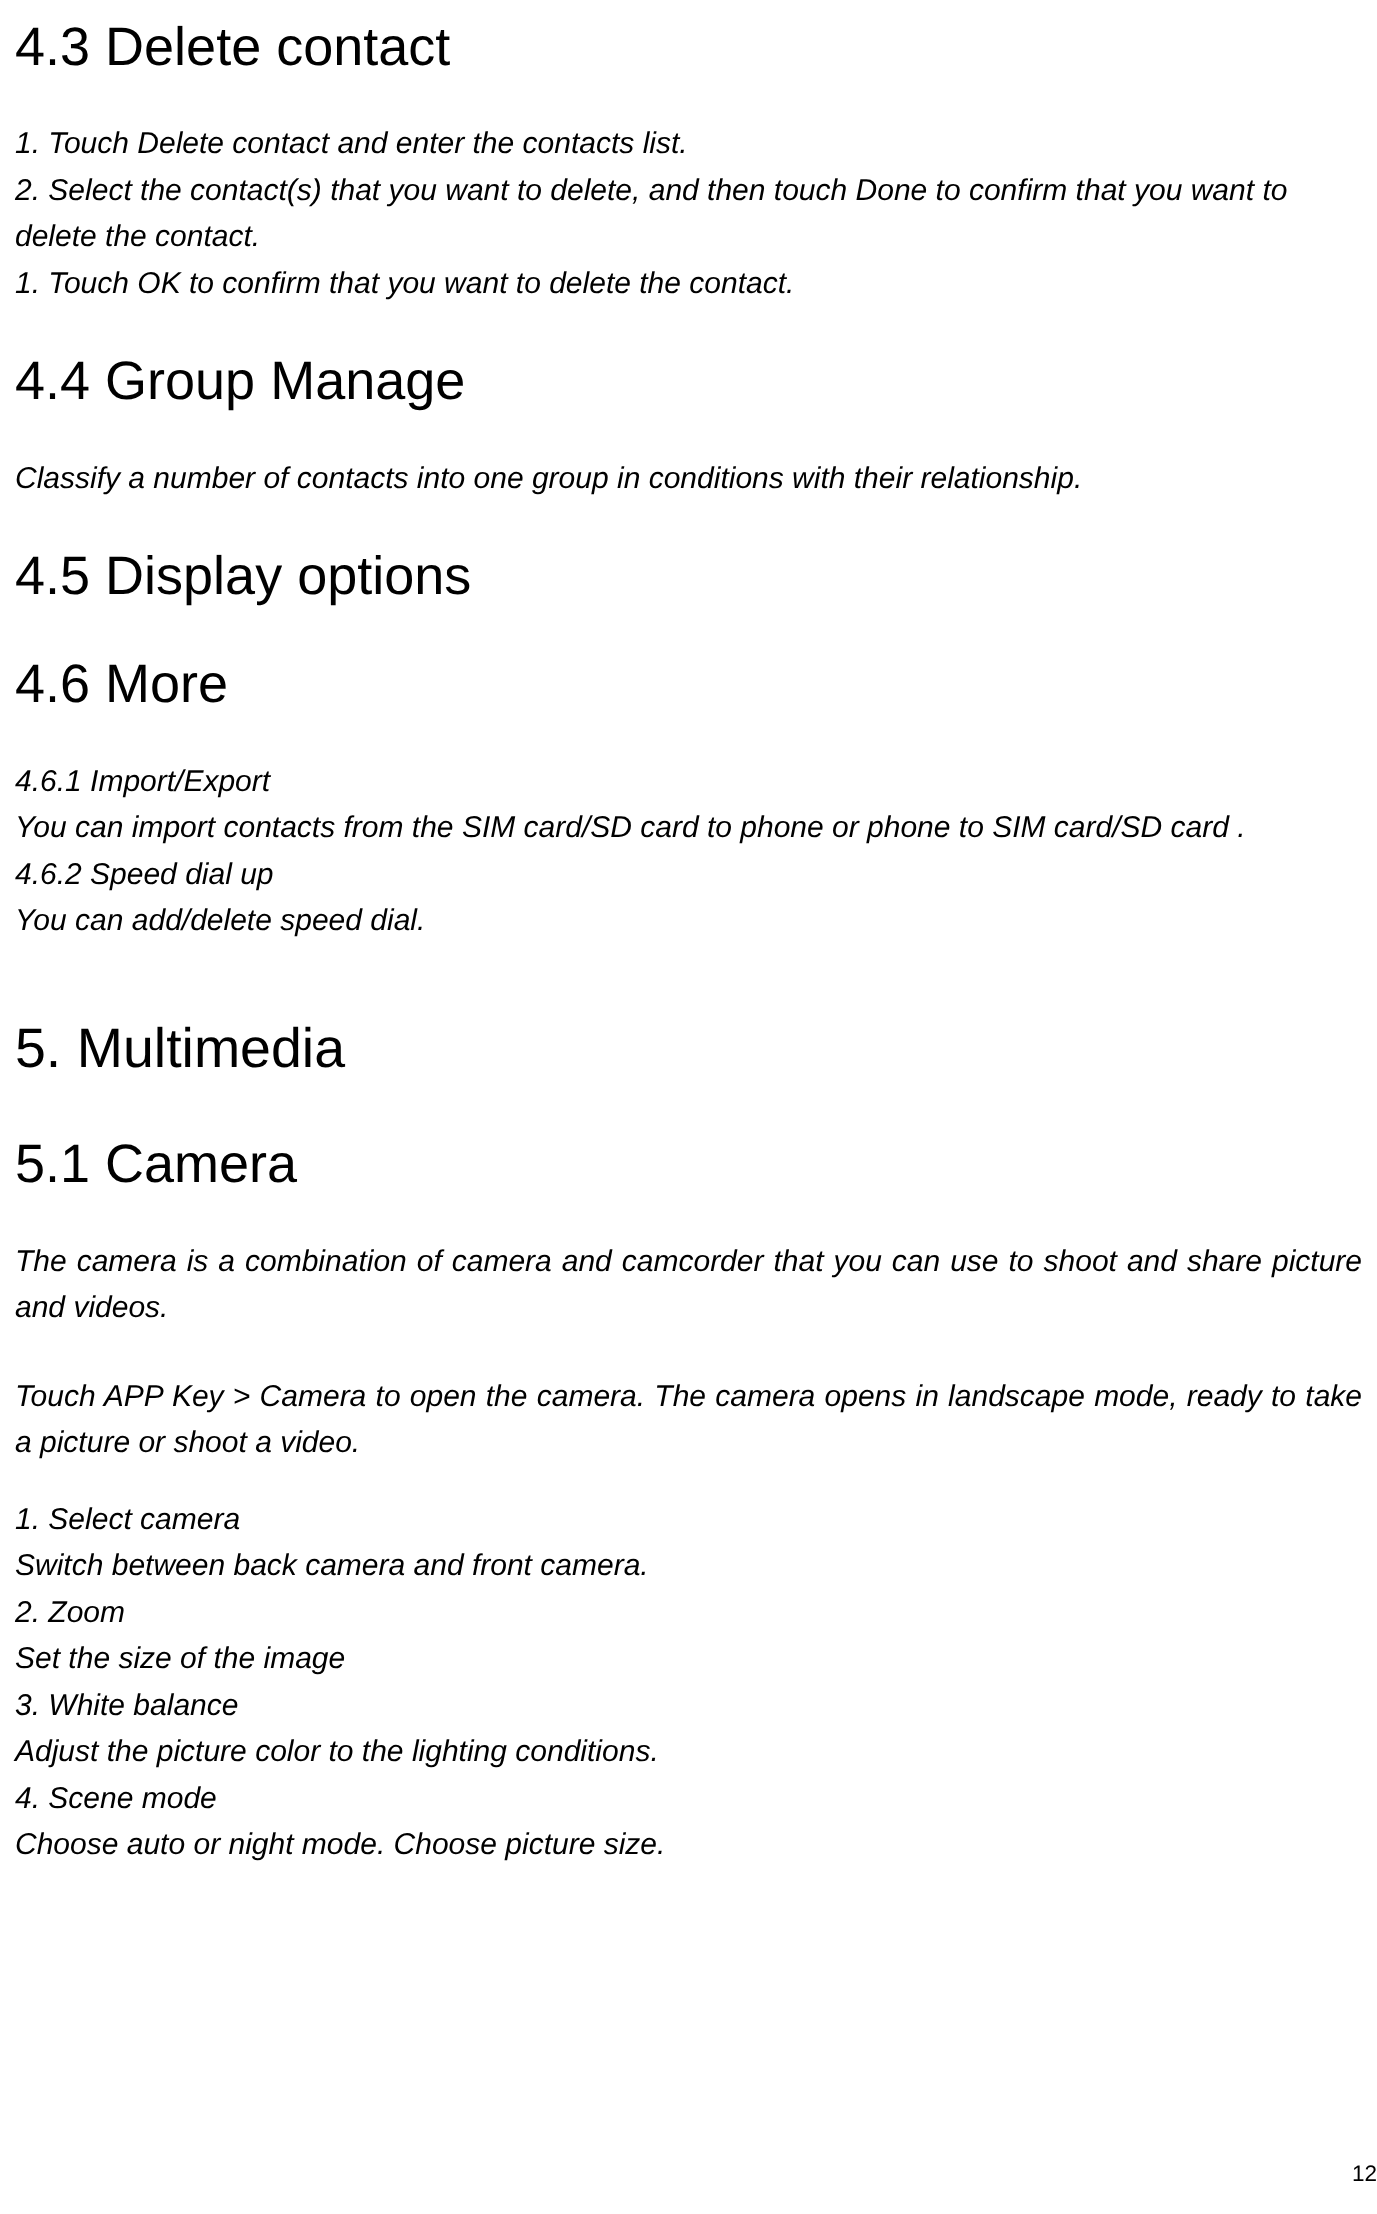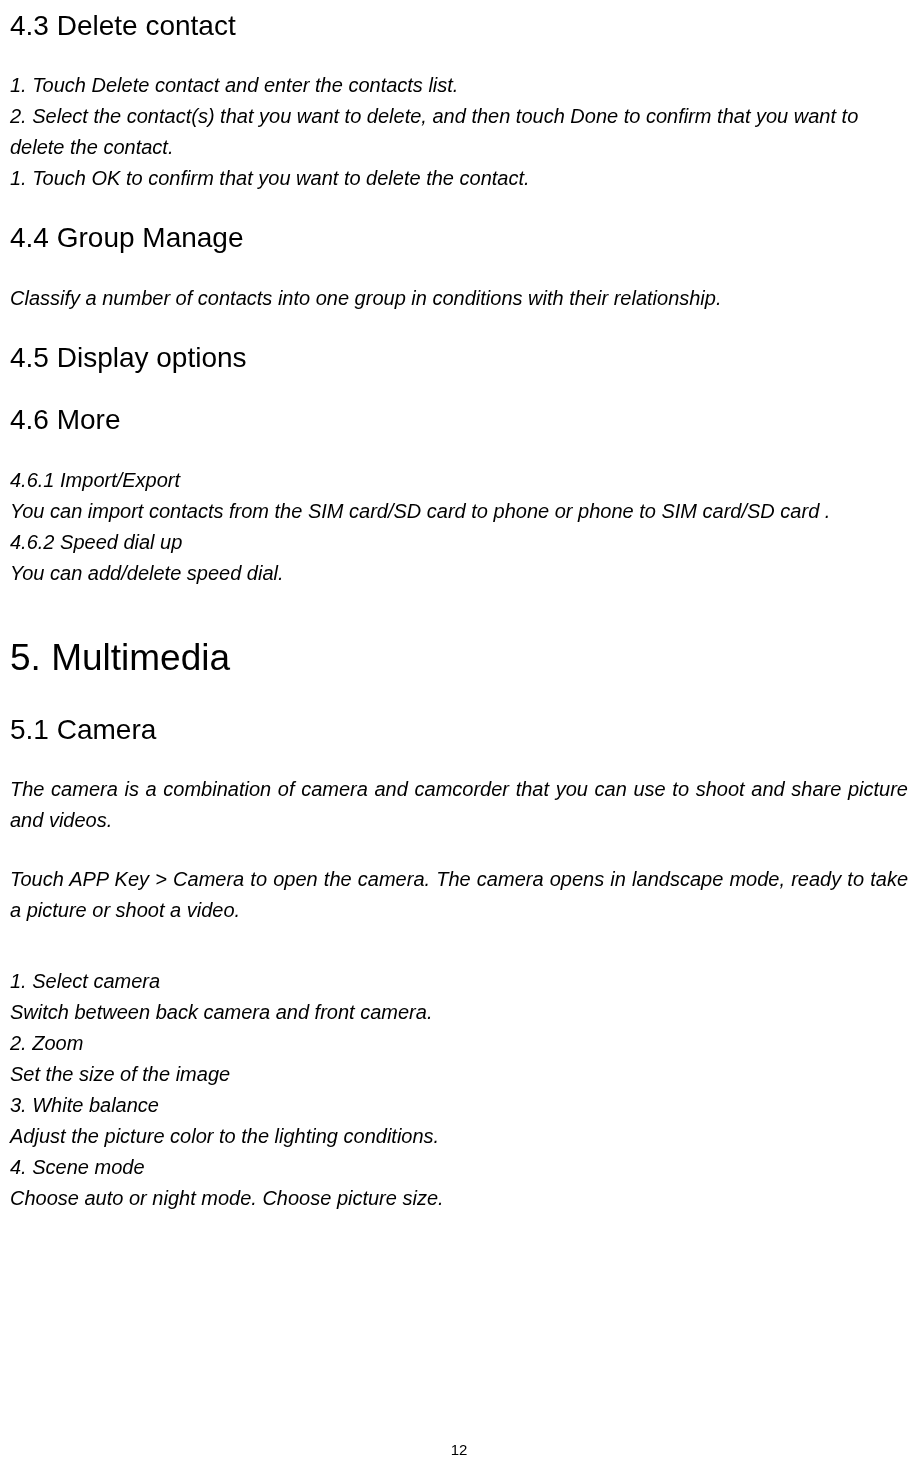--- a/index.html
+++ b/index.html
@@ -10,21 +10,21 @@
     body {
       font-family: Arial, Helvetica, sans-serif;
       background: #fff;
       color: #000;
       width: 918px;
       min-height: 1476px;
       padding: 8px 10px 0 10px;
       position: relative;
     }
     .h2 {
-      font-size: 28px;
+      font-size: 36px;
       font-weight: normal;
       margin-bottom: 26px;
       line-height: 1.3;
     }
     .h1 {
       font-size: 37px;
       font-weight: normal;
       margin-top: 45px;
       margin-bottom: 30px;
       line-height: 1.3;
@@ -35,21 +35,21 @@
       font-style: italic;
     }
     .section-gap-top {
       margin-top: 26px;
     }
     .footer {
       position: absolute;
       bottom: 18px;
       left: 0;
       right: 0;
-      text-align: center;
+      text-align: right;
       font-size: 15px;
     }
     .justify {
       text-align: justify;
     }
   </style>
 </head>
 <body>
 
 <div class="h2">4.3 Delete contact</div>
@@ -67,21 +67,21 @@
 <div class="body-text">You can import contacts from the SIM card/SD card to phone or phone to SIM card/SD card .</div>
 <div class="body-text">4.6.2 Speed dial up</div>
 <div class="body-text">You can add/delete speed dial.</div>
 
 <div class="h1">5. Multimedia</div>
 
 <div class="h2">5.1 Camera</div>
 <div class="body-text justify">The camera is a combination of camera and camcorder that you can use to shoot and share picture and videos.</div>
 <div class="body-text justify" style="margin-top:28px;">Touch APP Key &gt; Camera to open the camera. The camera opens in landscape mode, ready to take a picture or shoot a video.</div>
 
-<div class="body-text" style="margin-top:40px;">1. Select camera</div>
+<div class="body-text" style="margin-top:20px;">1. Select camera</div>
 <div class="body-text">Switch between back camera and front camera.</div>
 <div class="body-text">2. Zoom</div>
 <div class="body-text">Set the size of the image</div>
 <div class="body-text">3. White balance</div>
 <div class="body-text">Adjust the picture color to the lighting conditions.</div>
 <div class="body-text">4. Scene mode</div>
 <div class="body-text">Choose auto or night mode. Choose picture size.</div>
 
 <div class="footer">12</div>
 

